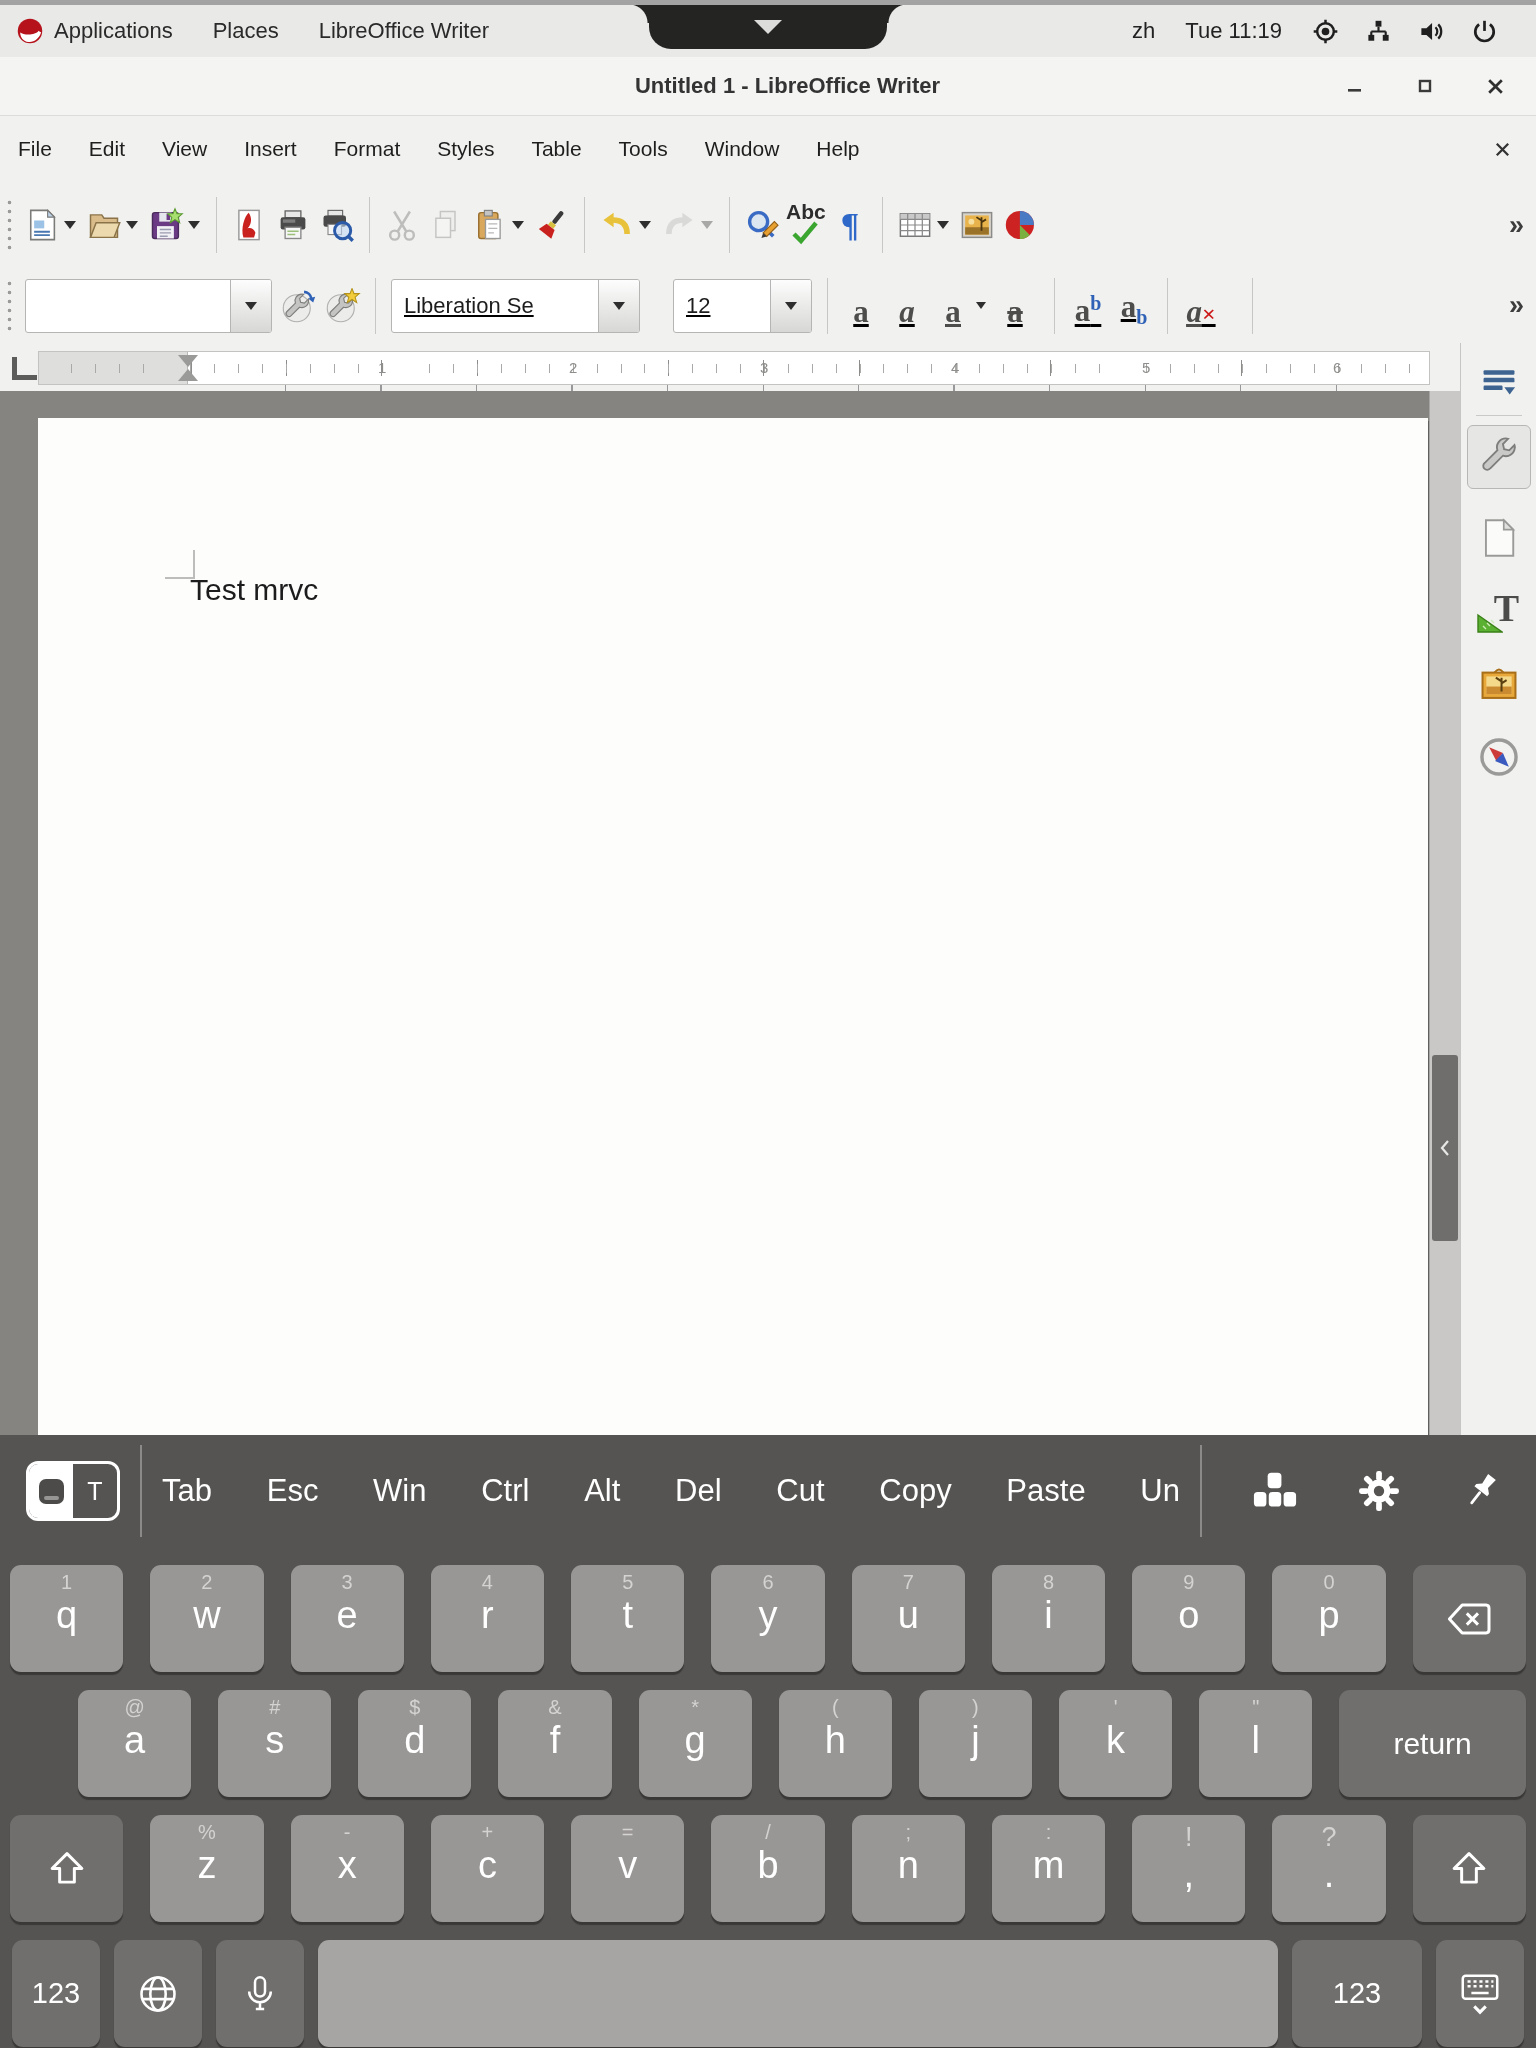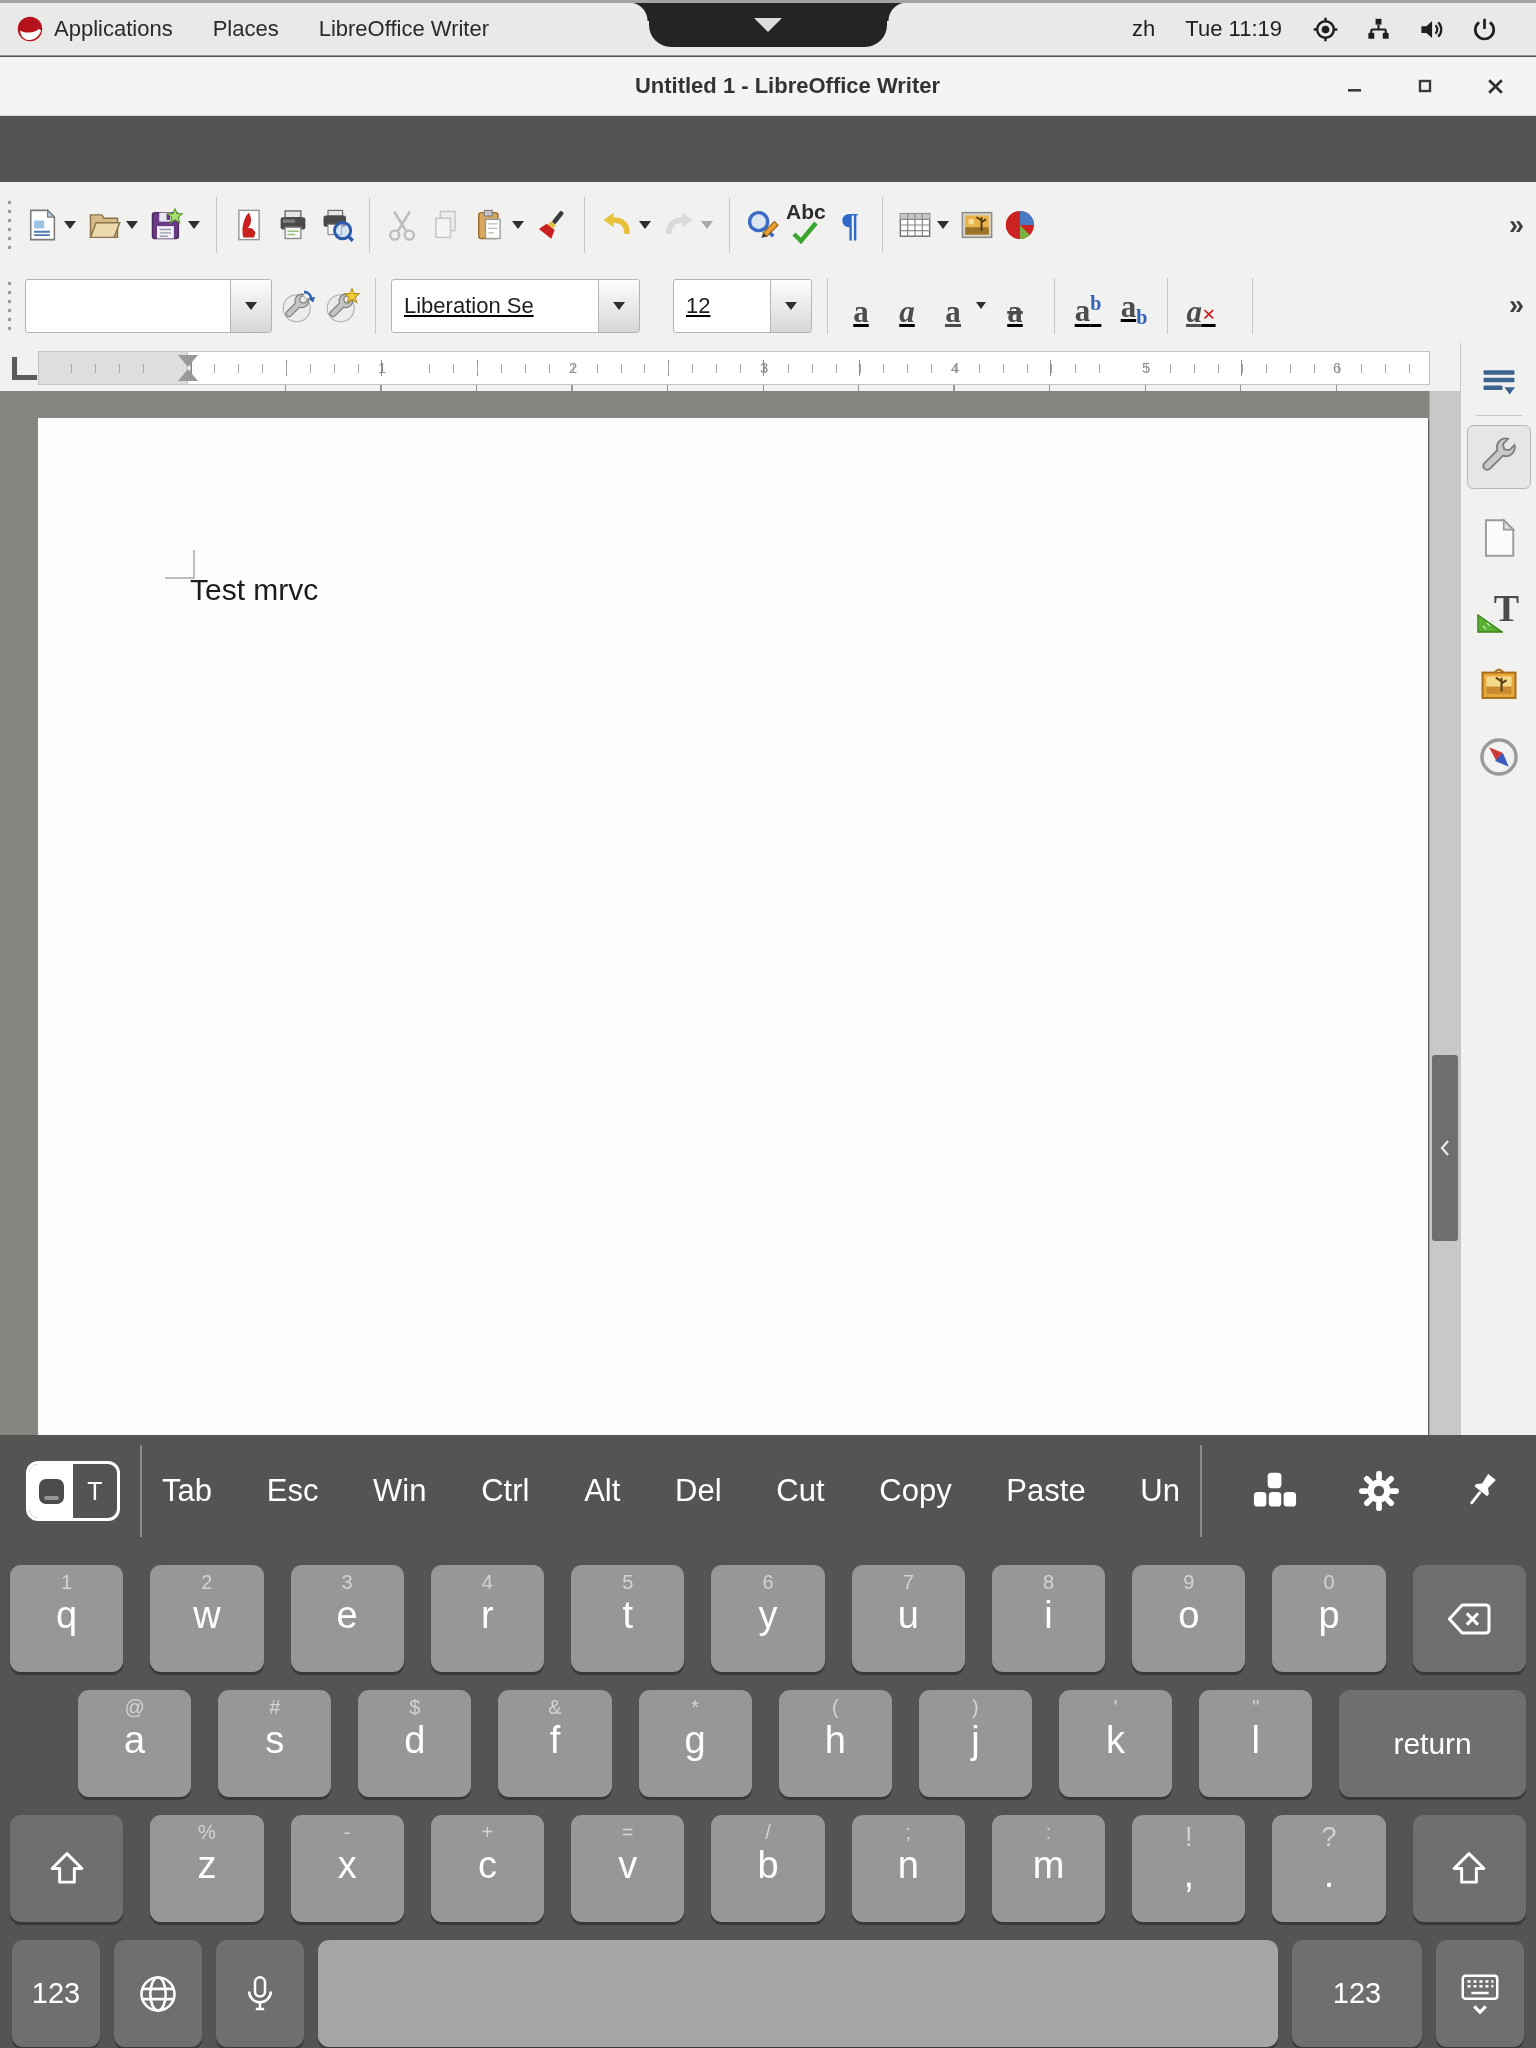--- a/index.html
+++ b/index.html
@@ -1,21 +1,21 @@
 <!DOCTYPE html>
 <html><head>
 <meta charset="utf-8">
 <style>
   html,body{margin:0;padding:0;background:#333;}
   .screen{position:relative;width:1536px;height:2048px;overflow:hidden;
     font-family:"Liberation Sans","DejaVu Sans",sans-serif;background:#565452;}
 
   
   .topbar{position:absolute;top:0;left:0;right:0;height:52px;background:#e9e9e8;
-    border-top:3px solid #a3a3a3;border-bottom:1px solid #8f8f8d;display:flex;align-items:center;}
+    border-top:5px solid #a3a3a3;border-bottom:1px solid #8f8f8d;display:flex;align-items:center;}
   .tb-left{display:flex;align-items:center;gap:40px;padding-left:16px;font-size:22px;color:#2a2a2a;}
   .tb-left .item{display:flex;align-items:center;gap:10px;}
   .tb-right{position:absolute;right:16px;top:0;height:100%;display:flex;align-items:center;gap:30px;padding-right:22px;font-size:22px;color:#222;}
   .tb-right .sysicons{display:flex;align-items:center;gap:26px;}
   .notch{position:absolute;left:50%;top:0;transform:translateX(-50%);width:238px;height:44px;
     background:#242423;border-radius:0 0 22px 22px;display:flex;align-items:center;justify-content:center;}
   .notch::before,.notch::after{content:"";position:absolute;top:0;width:20px;height:18px;}
   .notch::before{left:-20px;background:radial-gradient(circle at 0 18px,transparent 18px,#242423 19px);}
   .notch::after{right:-20px;background:radial-gradient(circle at 20px 18px,transparent 18px,#242423 19px);}
   .notch-tri{width:0;height:0;border-left:14px solid transparent;border-right:14px solid transparent;border-top:14px solid #dcdcdb;}
@@ -198,20 +198,37 @@
           </svg>
       </span>
       <span>
         <svg width="21" height="21" viewBox="0 0 20 20">
             <path d="M4 4l12 12M16 4L4 16" stroke="#2f2f2f" stroke-width="2.6"></path>
           </svg>
       </span>
     </div>
   </div>
 
+  <div class="menubar">
+    <span class="mi">File</span>
+    <span class="mi">Edit</span>
+    <span class="mi">View</span>
+    <span class="mi">Insert</span>
+    <span class="mi">Format</span>
+    <span class="mi">Styles</span>
+    <span class="mi">Table</span>
+    <span class="mi">Tools</span>
+    <span class="mi">Window</span>
+    <span class="mi">Help</span>
+    <span class="menu-close">
+      <svg width="19" height="19" viewBox="0 0 20 20">
+          <path d="M4 4l12 12M16 4L4 16" stroke="#333" stroke-width="2.4"></path>
+        </svg>
+    </span>
+  </div>
 
   <div class="toolbar tb1">
     <div class="grip"></div>
 
     <div class="tbtn">
       <span>
         <svg width="36" height="36" viewBox="0 0 32 32">
             <path d="M6 3h15l6 6v20H6z" fill="#fff" stroke="#7b7b79" stroke-width="1.4"></path>
             <path d="M21 3l6 6h-6z" fill="#bcd2e8" stroke="#7b7b79"></path>
             <rect x="9" y="12" width="9" height="7" fill="#9cc2e5"></rect>

